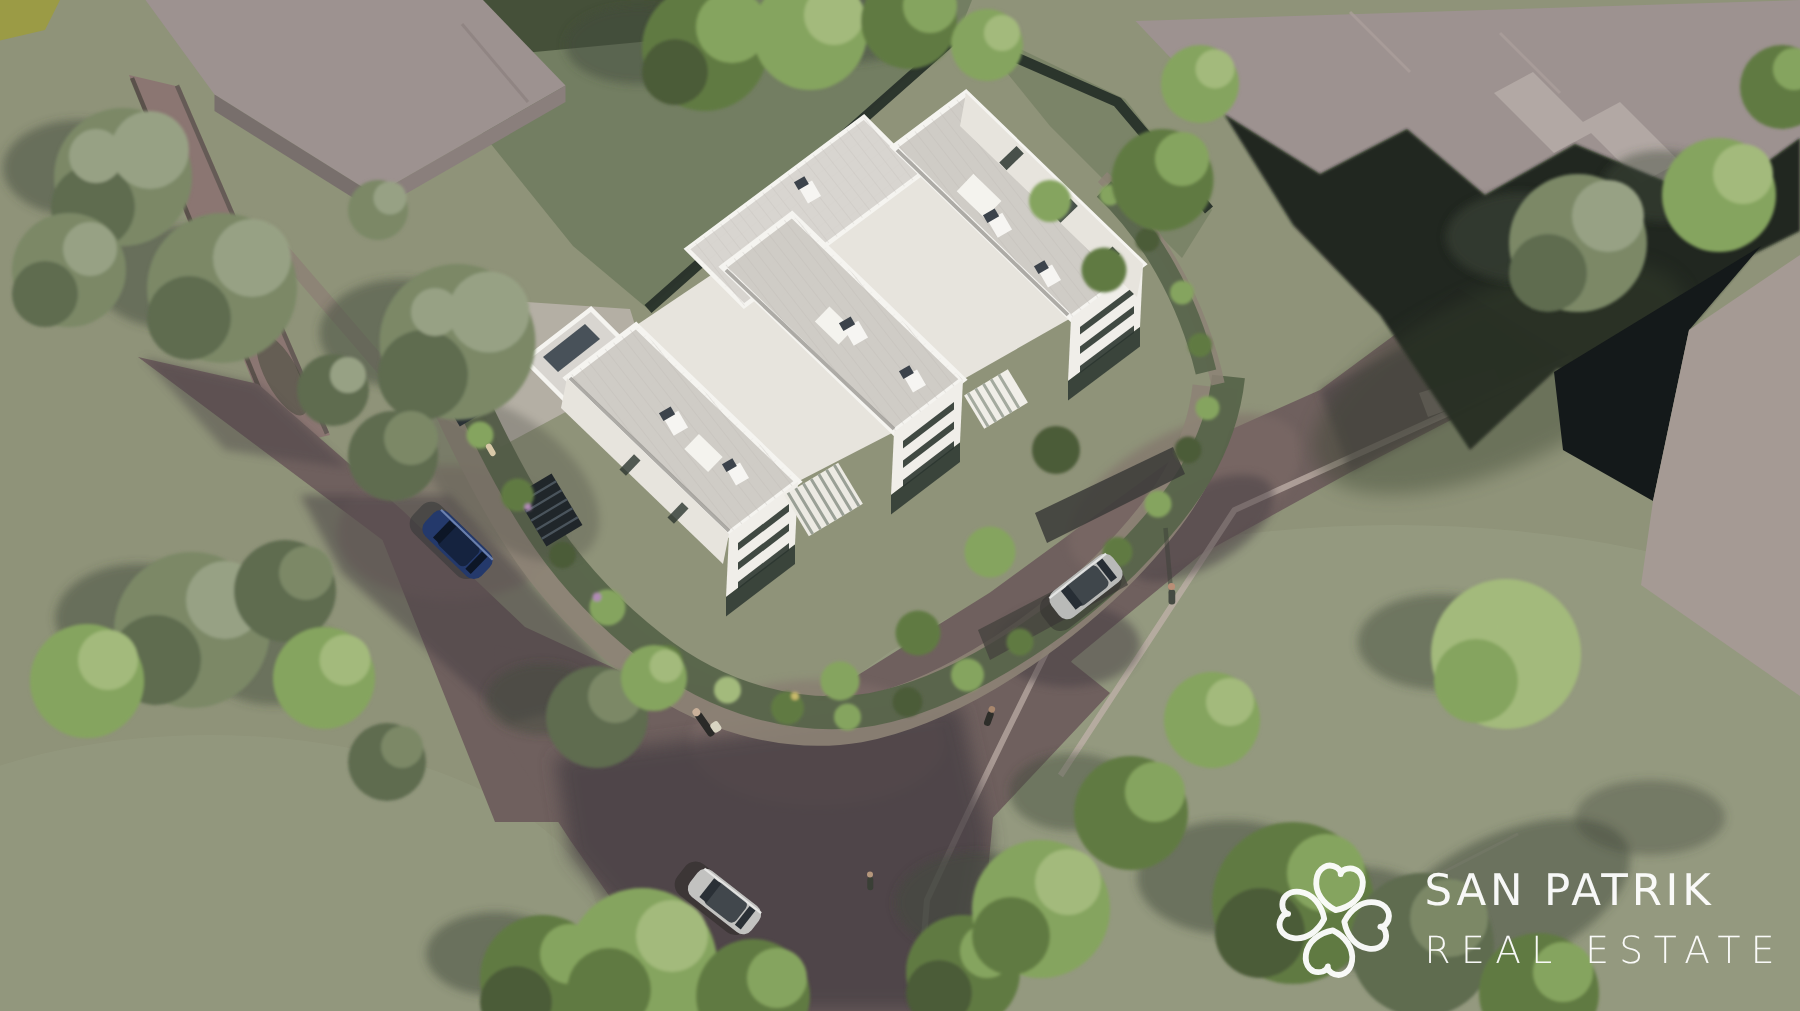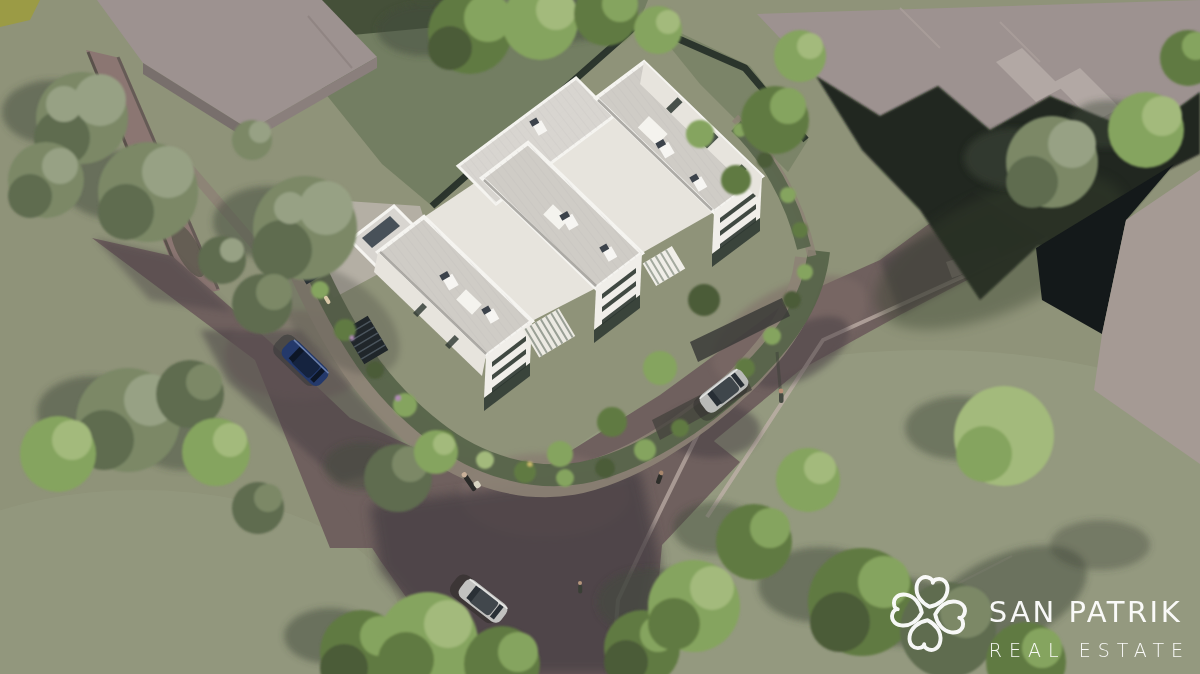--- a/index.html
+++ b/index.html
@@ -21,26 +21,26 @@
   .wallw{fill:var(--wall_white,#f0eee9)}
   .wallsh{fill:var(--wall_shade,#e7e4dd)}
   .glass{fill:var(--glass,#2c3630)}
   .massing{fill:var(--massing,#9d9290)}
   .massingD{fill:var(--massing_dark,#1b221e)}
   .stone{stroke:var(--stone,#8d8375)}
   .hedge{stroke:var(--hedge,#273029)}
   .ol1{fill:#97a184}.ol2{fill:#7b8866}.ol3{fill:#5f6c50}
   .gr1{fill:#a3ba7c}.gr2{fill:#85a45e}.gr3{fill:#617a42}.dk{fill:#4c5c39}
   
-  .watermark{position:absolute;right:6px;bottom:12px;display:flex;align-items:flex-end;
+  .watermark{position:absolute;right:6px;bottom:12px;display:flex;align-items:center;
              gap:12px;color:var(--logo_white,#fff);opacity:.95;}
   .watermark .clover{width:97px;height:97px;flex:0 0 auto;}
   .brand{display:flex;flex-direction:column;align-items:flex-start;padding-right:4px;}
   .brand-name{font-size:29px;font-weight:400;letter-spacing:2.5px;line-height:1.1;}
-  .brand-sub{font-size:19px;font-weight:300;letter-spacing:7px;line-height:1.2;margin-top:10px;}
+  .brand-sub{font-size:25px;font-weight:300;letter-spacing:7px;line-height:1.2;margin-top:10px;}
 </style>
 </head>
 <body>
 
 <div class="stage">
 <svg class="scene" width="1200" height="674" viewBox="0 0 1200 674">
   <defs>
     <filter id="b1" x="-30%" y="-30%" width="160%" height="160%">
           <feGaussianBlur stdDeviation="1.2"></feGaussianBlur>
         </filter>

